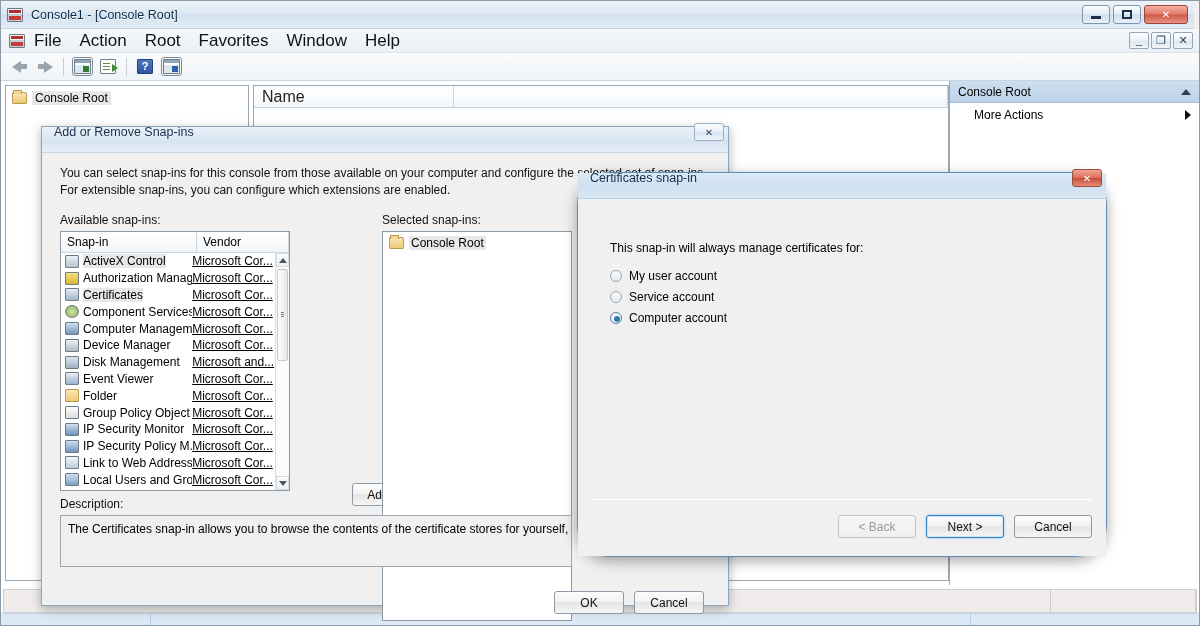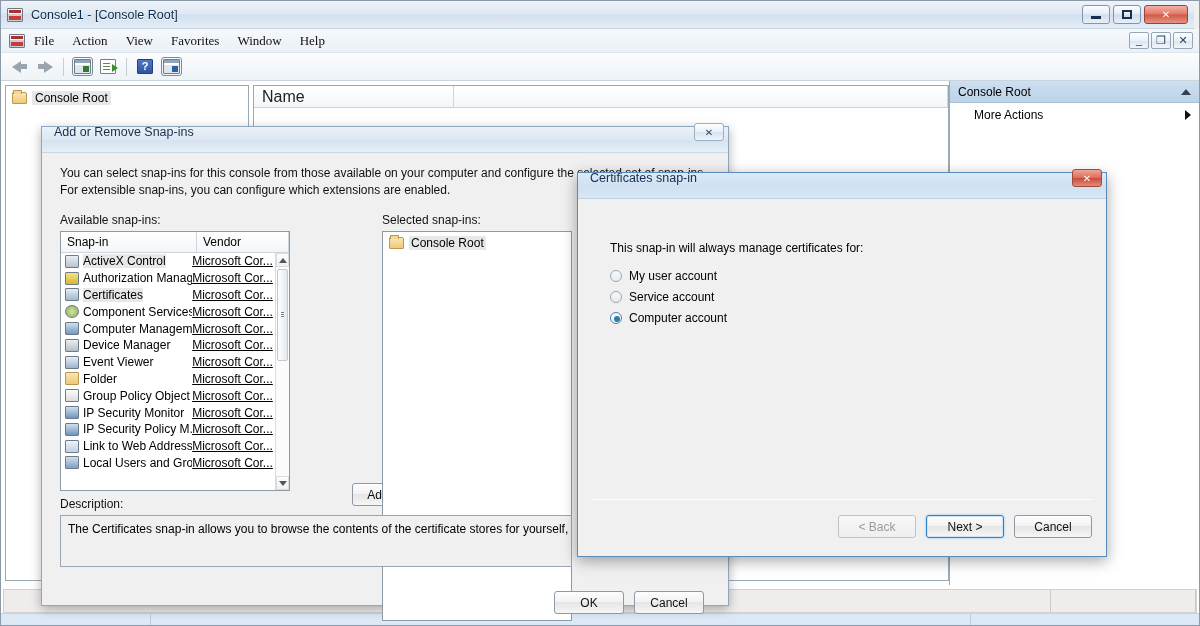--- a/index.html
+++ b/index.html
@@ -61,21 +61,21 @@
   .glyph-max { width: 10px; height: 9px; border: 2px solid #16304d; }
 
   
   #menu-bar {
     position: absolute; left: 0; top: 28px; right: 0; height: 24px;
     background: linear-gradient(to bottom,#f6f9fb 0%, #eaf0f6 100%);
     border-bottom: 1px solid #dde6ee;
     display: flex; align-items: center;
   }
   #menu-bar .mmc-icon { margin-left: 8px; }
-  .menu-item { padding: 3px 9px; font-size: 13px; color: #111; cursor: default; font-family: Liberation Serif, serif; }
+  .menu-item { padding: 3px 9px; font-size: 17px; color: #111; cursor: default; }
   .mdi-btns { margin-left: auto; display: flex; gap: 2px; margin-right: 6px; }
   .mdi-btn {
     width: 20px; height: 17px; border: 1px solid #94a7b8; border-radius: 2px;
     background: linear-gradient(to bottom,#ffffff 0%, #eaf1f8 50%, #dae5f0 51%, #f1f6fa 100%);
     display:flex; align-items:center; justify-content:center;
     font-size: 11px; color:#2b445f; line-height:1;
   }
 
   
   #toolbar {
@@ -348,21 +348,21 @@
           <span class="glyph-max"></span>
         </div>
       <div class="win-btn close">✕</div>
     </div>
   </div>
 
   <div id="menu-bar">
     <div class="mmc-icon"></div>
     <div class="menu-item">File</div>
     <div class="menu-item">Action</div>
-    <div class="menu-item">View</div>
+    <div class="menu-item">Root</div>
     <div class="menu-item">Favorites</div>
     <div class="menu-item">Window</div>
     <div class="menu-item">Help</div>
     <div class="mdi-btns">
       <div class="mdi-btn">_</div>
       <div class="mdi-btn">❐</div>
       <div class="mdi-btn">✕</div>
     </div>
   </div>
 
@@ -495,20 +495,27 @@
               </div>
             <div class="lv-row">
                 <span class="nm">
                   <span class="sn-ic dev"></span>
                   <span class="nmtxt">Device Manager</span>
                 </span>
                 <span class="vd">Microsoft Cor...</span>
               </div>
             <div class="lv-row">
                 <span class="nm">
+                  <span class="sn-ic disk"></span>
+                  <span class="nmtxt">Disk Management</span>
+                </span>
+                <span class="vd">Microsoft and...</span>
+              </div>
+            <div class="lv-row">
+                <span class="nm">
                   <span class="sn-ic event"></span>
                   <span class="nmtxt">Event Viewer</span>
                 </span>
                 <span class="vd">Microsoft Cor...</span>
               </div>
             <div class="lv-row">
                 <span class="nm">
                   <span class="sn-ic folder"></span>
                   <span class="nmtxt">Folder</span>
                 </span>
@@ -576,21 +583,21 @@
         <div id="desc-box">The Certificates snap-in allows you to browse the contents of the certificate stores for yourself, a service,</div>
 
         <div id="ok-button" class="btn">OK</div>
         <div id="cancel-button-snapins" class="btn">Cancel</div>
 
       </div>
     </div>
   </div>
 
   <div id="cert-dialog" class="dialog">
-    <div class="dlg-frame" style="width:100%;height:100%;position:relative;">
+    <div class="dlg-frame" style="width:100%;height:100%;position:relative;border-radius:32px;">
       <div class="dlg-title">
         <span>Certificates snap-in</span>
         <span class="dlg-close red">✕</span>
       </div>
       <div class="dlg-body">
         <div id="cert-inner">
           <div id="cert-radios">
             <div class="radio-row">
               <span class="radio"></span>
               <span>My user account</span>

